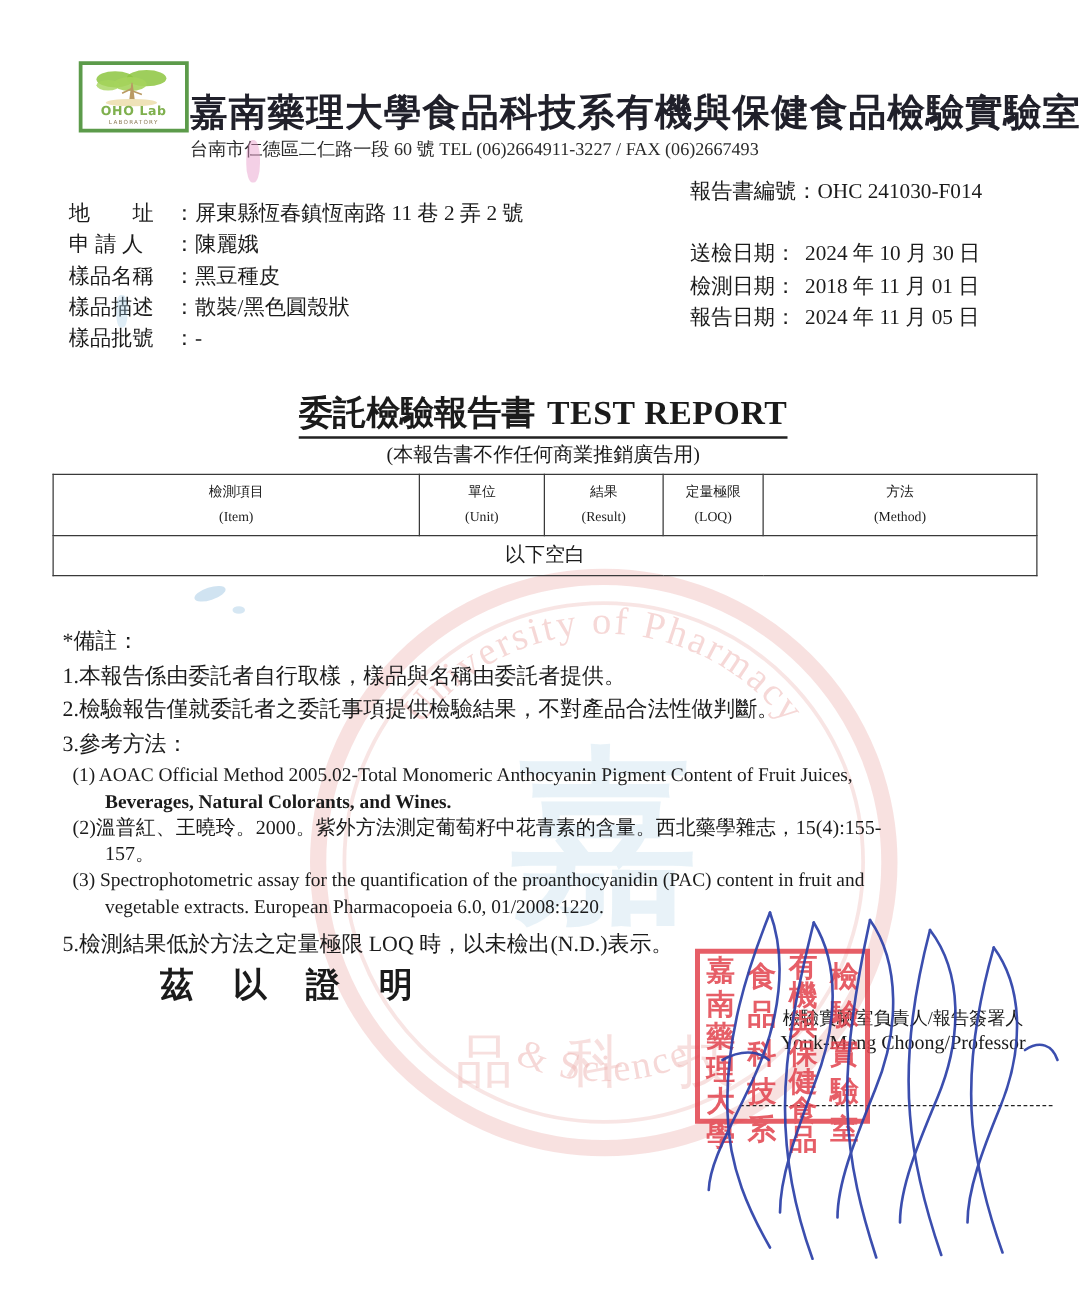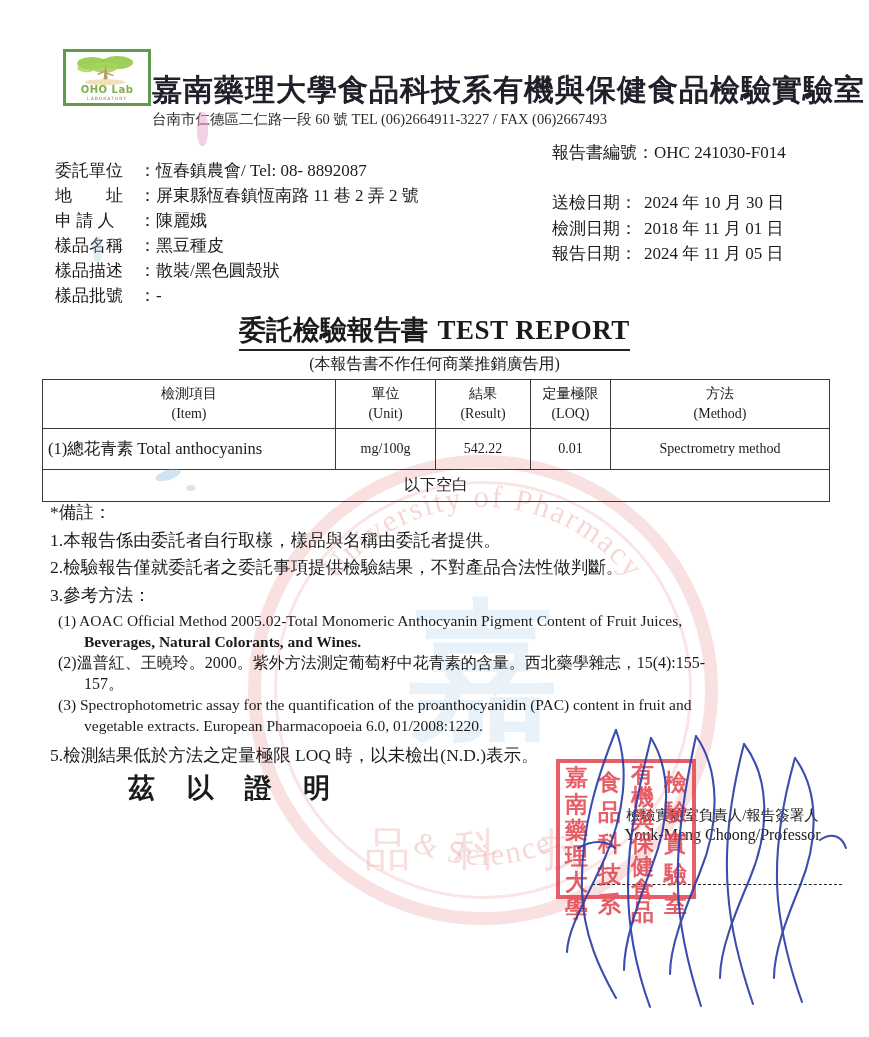--- a/index.html
+++ b/index.html
@@ -91,21 +91,21 @@
     font-size:16px;
   }
 
   
   .tbl{
     position:absolute;left:42px;top:379px;width:787px;
     border-collapse:collapse;table-layout:fixed;
   }
   .tbl td,.tbl th{
     border:1px solid #3a3a3a;text-align:center;vertical-align:middle;
-    font-size:14px;font-weight:400;padding:2px 3px;
+    font-size:11px;font-weight:400;padding:2px 3px;
   }
   .tbl thead td{height:44px;line-height:20px;}
   .tbl .c1{width:293px;}
   .tbl .c2{width:100px;}
   .tbl .c3{width:95px;}
   .tbl .c4{width:80px;}
   .tbl .c5{width:219px;}
   .tbl .body-row td{height:36px;}
   .tbl .item-cell{text-align:left;padding-left:5px;font-size:16.5px;}
   .tbl .blank-row td{height:27px;font-size:16px;}
@@ -195,23 +195,20 @@
     </svg>
     <div class="lg-name">OHO Lab</div>
     <div class="lg-sub">LABORATORY</div>
   </div>
 
   <div class="org-title">嘉南藥理大學食品科技系有機與保健食品檢驗實驗室</div>
   <div class="org-addr">台南市仁德區二仁路一段 60 號 TEL (06)2664911-3227 / FAX (06)2667493</div>
 
   <div class="info-left">
     <div class="row">
-      <span class="lbl sp1">委託單位</span>：<span class="val">恆春鎮農會/ Tel: 08- 8892087</span>
-    </div>
-    <div class="row">
       <span class="lbl sp1">地　　址</span>：<span class="val">屏東縣恆春鎮恆南路 11 巷 2 弄 2 號</span>
     </div>
     <div class="row">
       <span class="lbl sp1">申 請 人</span>：<span class="val">陳麗娥</span>
     </div>
     <div class="row">
       <span class="lbl sp1">樣品名稱</span>：<span class="val">黑豆種皮</span>
     </div>
     <div class="row">
       <span class="lbl sp1">樣品描述</span>：<span class="val">散裝/黑色圓殼狀</span>
@@ -267,27 +264,20 @@
           <span class="hdr-cn">定量極限</span>
           <span class="hdr-en">(LOQ)</span>
         </td>
         <td>
           <span class="hdr-cn">方法</span>
           <span class="hdr-en">(Method)</span>
         </td>
       </tr>
     </thead>
     <tbody>
-      <tr class="body-row">
-        <td class="item-cell">(1)總花青素 Total anthocyanins</td>
-        <td>mg/100g</td>
-        <td>542.22</td>
-        <td>0.01</td>
-        <td>Spectrometry method</td>
-      </tr>
       <tr class="blank-row">
         <td colspan="5">以下空白</td>
       </tr>
     </tbody>
   </table>
 
   <div class="notes">
     <div class="nt-head">*備註：</div>
     <div class="nt">1.本報告係由委託者自行取樣，樣品與名稱由委託者提供。</div>
     <div class="nt">2.檢驗報告僅就委託者之委託事項提供檢驗結果，不對產品合法性做判斷。</div>

